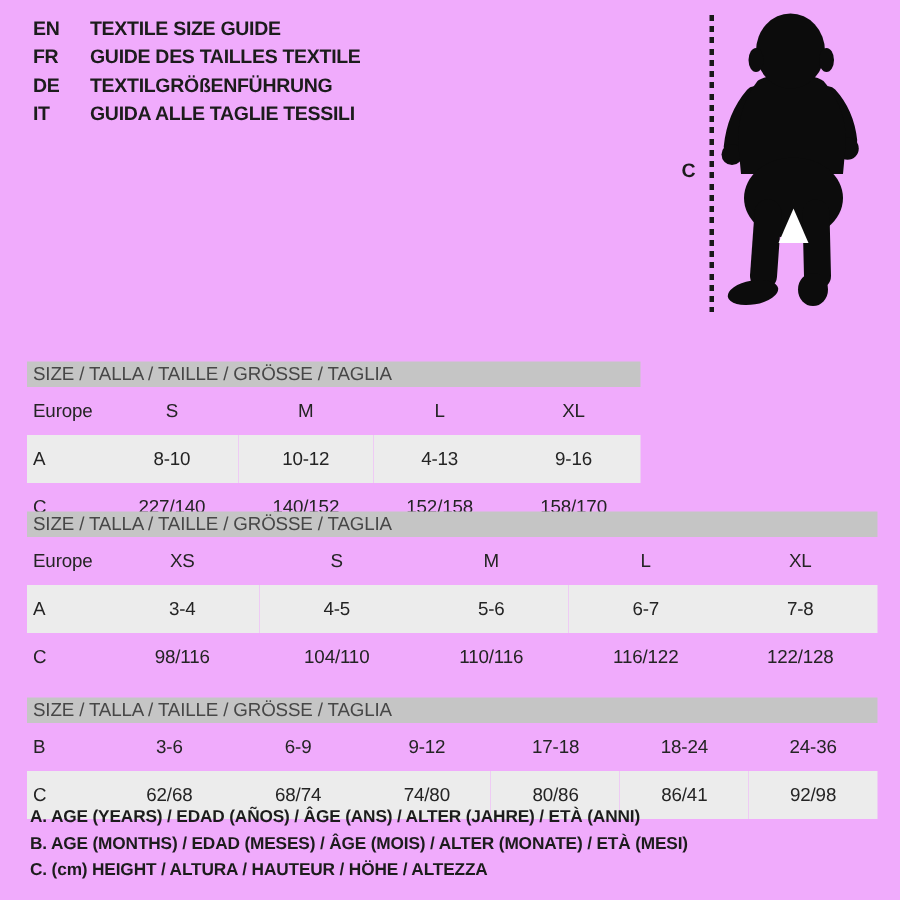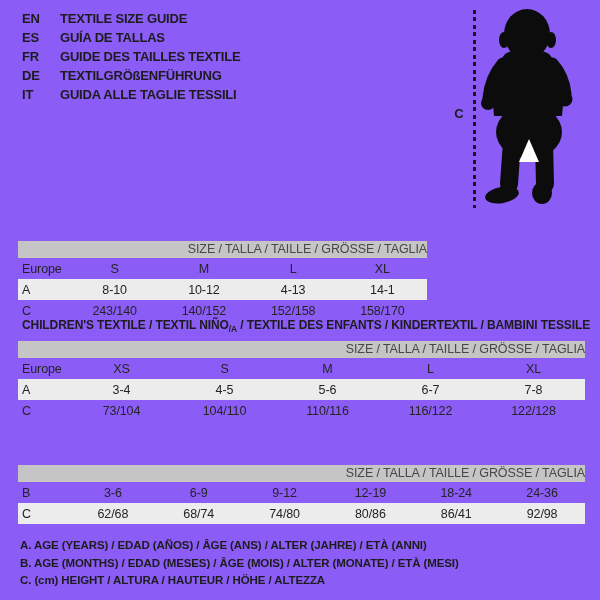--- a/index.html
+++ b/index.html
@@ -1,17 +1,17 @@
 <!DOCTYPE html>
 <html><head>
 <meta charset="utf-8">
 <style>
   html,body{margin:0;padding:0;}
   body{width:600px;height:600px;background:#fff;font-family:"Liberation Sans",sans-serif;color:#1c1c1c;}
-  .canvas{position:relative;width:600px;height:600px;background:#8b5cf6;overflow:hidden;}
+  .canvas{position:relative;width:600px;height:600px;background:#f0abfc;overflow:hidden;}
 
   
   .lang-list{position:absolute;left:22px;top:9px;font-weight:bold;font-size:13px;line-height:19px;letter-spacing:-0.2px;}
   .lang-row{display:flex;white-space:nowrap;}
   .lang-code{width:38px;flex:0 0 38px;}
 
   
   .dash-line{position:absolute;left:473px;top:10px;width:2.5px;height:198px;
     background:repeating-linear-gradient(to bottom,#191919 0 4px,transparent 4px 7.5px);}
   .figure-label{position:absolute;left:450px;top:106px;width:18px;text-align:center;font-weight:bold;font-size:13px;}
@@ -20,44 +20,40 @@
   
   .tbl-title{position:absolute;left:22px;margin:0;font-weight:bold;font-size:12px;line-height:17px;letter-spacing:-0.1px;white-space:nowrap;}
   #t1-title{top:216px;} #t2-title{top:317px;} #t3-title{top:422px;}
   .subA{font-size:8.5px;vertical-align:sub;}
 
   
   .tbl-block{position:absolute;left:18px;}
   #t1-block{top:241px;width:409px;}
   #t2-block{top:341px;width:567px;}
   #t3-block{top:465px;width:567px;}
-  .size-bar{height:17px;line-height:17px;background:#c5c5c5;color:#474747;font-size:12.5px;padding-left:4px;letter-spacing:-0.1px;white-space:nowrap;text-align:right;}
+  .size-bar{height:17px;line-height:17px;background:#c5c5c5;color:#474747;font-size:12.5px;padding-left:4px;letter-spacing:-0.1px;white-space:nowrap;}
   table.grid{width:100%;border-collapse:collapse;table-layout:fixed;font-size:12.5px;color:#242424;letter-spacing:-0.1px;}
   col.c-label{width:52px;}
-  table.grid td{height:21px;padding:0;text-align:center;vertical-align:middle;overflow:hidden;white-space:nowrap;}
+  table.grid td{height:32px;padding:0;text-align:center;vertical-align:middle;overflow:hidden;white-space:nowrap;}
   table.grid td.lbl{text-align:left;padding-left:4px;}
   tr.shaded{background:#ececec;}
 
   
   .notes{position:absolute;left:20px;top:537px;font-weight:bold;font-size:11.5px;line-height:17.6px;letter-spacing:-0.1px;}
   .notes div{white-space:nowrap;}
 </style>
 </head>
 <body>
 
 <div class="canvas">
 
   <div class="lang-list">
     <div class="lang-row">
       <span class="lang-code">EN</span>
       <span class="lang-title">TEXTILE SIZE GUIDE</span>
-    </div>
-    <div class="lang-row">
-      <span class="lang-code">ES</span>
-      <span class="lang-title">GUÍA DE TALLAS</span>
     </div>
     <div class="lang-row">
       <span class="lang-code">FR</span>
       <span class="lang-title">GUIDE DES TAILLES TEXTILE</span>
     </div>
     <div class="lang-row">
       <span class="lang-code">DE</span>
       <span class="lang-title">TEXTILGRÖßENFÜHRUNG</span>
     </div>
     <div class="lang-row">
@@ -103,34 +99,33 @@
           <td>S</td>
           <td>M</td>
           <td>L</td>
           <td>XL</td>
         </tr>
         <tr class="shaded">
           <td class="lbl">A</td>
           <td>8-10</td>
           <td>10-12</td>
           <td>4-13</td>
-          <td>14-1</td>
+          <td>9-16</td>
         </tr>
         <tr>
           <td class="lbl">C</td>
-          <td>243/140</td>
+          <td>227/140</td>
           <td>140/152</td>
           <td>152/158</td>
           <td>158/170</td>
         </tr>
       </tbody>
     </table>
   </div>
 
-  <h2 class="tbl-title" id="t2-title"><span>CHILDREN'S TEXTILE / TEXTIL NIÑO</span><sub class="subA">/A</sub><span> / TEXTILE DES ENFANTS / KINDERTEXTIL / BAMBINI TESSILE</span></h2>
   <div class="tbl-block" id="t2-block">
     <div class="size-bar">SIZE / TALLA / TAILLE / GRÖSSE / TAGLIA</div>
     <table class="grid">
       <colgroup>
           <col class="c-label">
           <col>
           <col>
           <col>
           <col>
           <col>
@@ -147,21 +142,21 @@
         <tr class="shaded">
           <td class="lbl">A</td>
           <td>3-4</td>
           <td>4-5</td>
           <td>5-6</td>
           <td>6-7</td>
           <td>7-8</td>
         </tr>
         <tr>
           <td class="lbl">C</td>
-          <td>73/104</td>
+          <td>98/116</td>
           <td>104/110</td>
           <td>110/116</td>
           <td>116/122</td>
           <td>122/128</td>
         </tr>
       </tbody>
     </table>
   </div>
 
   <h2 class="tbl-title" id="t3-title">
@@ -177,21 +172,21 @@
           <col>
           <col>
           <col>
         </colgroup>
       <tbody>
         <tr>
           <td class="lbl">B</td>
           <td>3-6</td>
           <td>6-9</td>
           <td>9-12</td>
-          <td>12-19</td>
+          <td>17-18</td>
           <td>18-24</td>
           <td>24-36</td>
         </tr>
         <tr class="shaded">
           <td class="lbl">C</td>
           <td>62/68</td>
           <td>68/74</td>
           <td>74/80</td>
           <td>80/86</td>
           <td>86/41</td>

